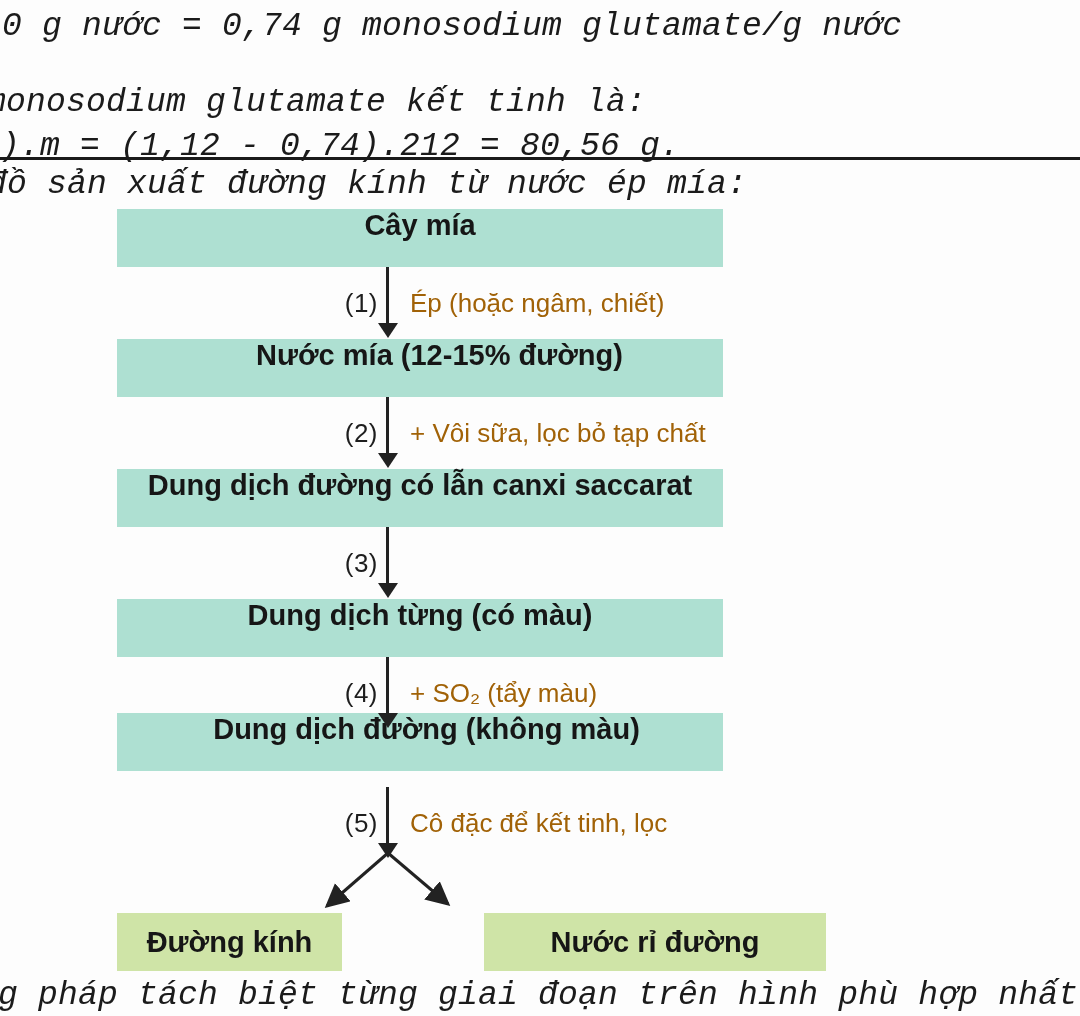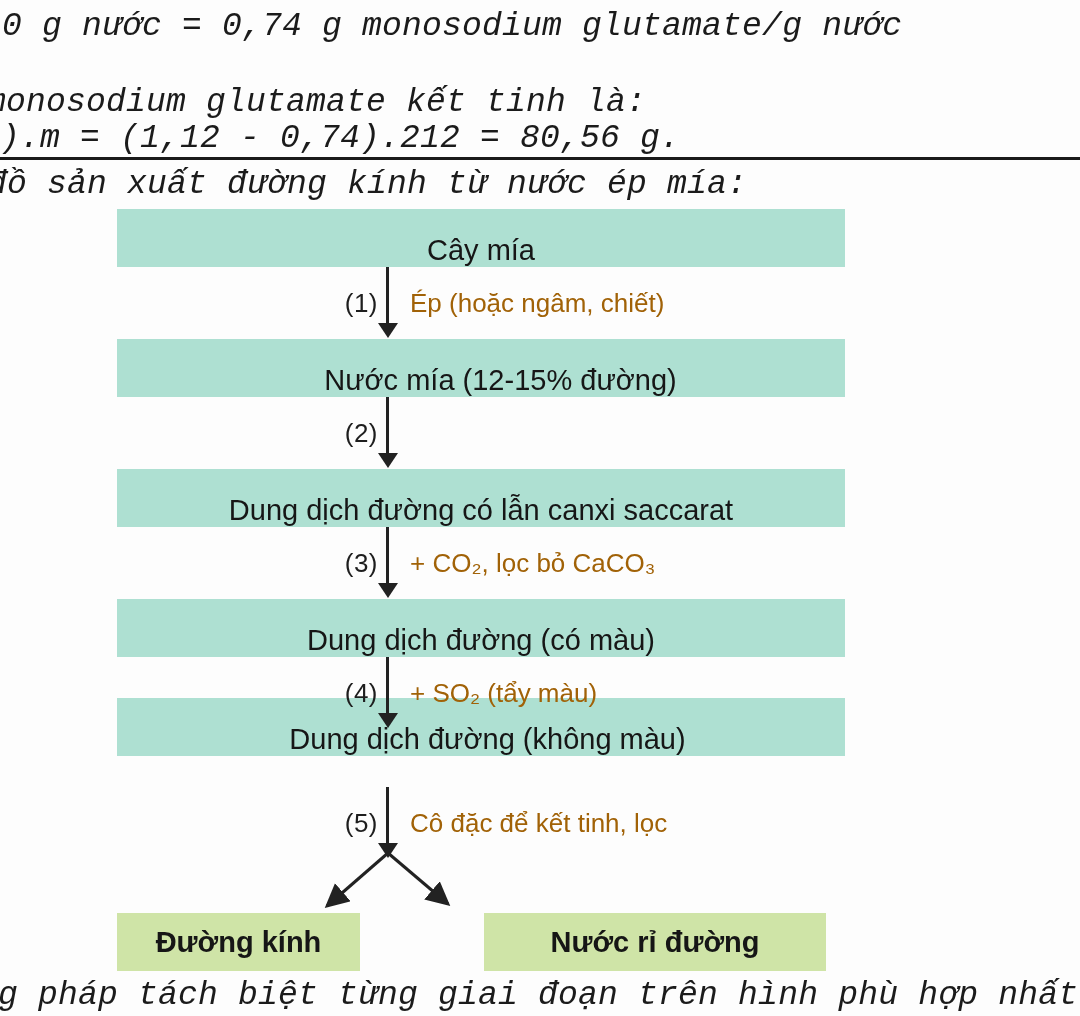--- a/index.html
+++ b/index.html
@@ -21,48 +21,48 @@
     position:absolute;
     font-family:Liberation Mono, monospace;
     font-style:italic;
     font-size:33px;
     color:#1b1b1b;
     white-space:nowrap;
     letter-spacing:0.2px;
   }
   .line1{top:8px;left:2px;}
   .line2{top:84px;left:-14px;}
-  .line3{top:120px;left:0px;}
+  .line3{top:128px;left:0px;}
   .caption{top:166px;left:-13px;}
   .bottomline{top:977px;left:-2px;}
   .rule{
     position:absolute;
     top:157px;left:0;width:1080px;height:3px;
     background:#1a1a1a;
   }
   
   .pbox{
     position:absolute;
-    left:117px;width:728px;height:58px;
+    left:117px;width:606px;height:58px;
     background:var(--process-box);
-    display:flex;align-items:flex-end;justify-content:center;
-    font-weight:normal;font-size:29px;color:var(--ink);
+    display:flex;align-items:flex-start;justify-content:center;
+    font-weight:bold;font-size:29px;color:var(--ink);
     white-space:nowrap;
   }
   .pbox1{top:209px;} .pbox2{top:339px;padding-left:39px;} .pbox3{top:469px;}
-  .pbox4{top:599px;} .pbox5{top:698px;padding-left:13px;}
+  .pbox4{top:599px;} .pbox5{top:713px;padding-left:13px;}
   .obox{
     position:absolute;
     top:913px;height:58px;
     background:var(--output-box);
     display:flex;align-items:center;justify-content:center;
     font-weight:bold;font-size:29px;color:var(--ink);
     white-space:nowrap;
   }
-  .obox-left{left:117px;width:243px;}
+  .obox-left{left:117px;width:225px;}
   .obox-right{left:484px;width:342px;}
   .step{
     position:absolute;left:0;width:1080px;height:72px;
   }
   .step1{top:267px;} .step2{top:397px;} .step3{top:527px;}
   .step4{top:657px;} .step5{top:787px;}
   .step .vline{
     position:absolute;left:386px;top:0;width:3px;height:58px;
     background:var(--arrow);
   }
@@ -101,42 +101,42 @@
 <div class="pbox pbox1">
   <span>Cây mía</span>
 </div>
 <div class="pbox pbox2">
   <span>Nước mía (12-15% đường)</span>
 </div>
 <div class="pbox pbox3">
   <span>Dung dịch đường có lẫn canxi saccarat</span>
 </div>
 <div class="pbox pbox4">
-  <span>Dung dịch đường (có màu)</span>
+  <span>Dung dịch từng (có màu)</span>
 </div>
 <div class="pbox pbox5">
   <span>Dung dịch đường (không màu)</span>
 </div>
 
 <div class="step step1">
   <span class="stepnum">(1)</span>
   <div class="vline"></div>
   <div class="ahead"></div>
   <span class="steplabel">Ép (hoặc ngâm, chiết)</span>
 </div>
 <div class="step step2">
   <span class="stepnum">(2)</span>
   <div class="vline"></div>
   <div class="ahead"></div>
+  <span class="steplabel">+ Vôi sữa, lọc bỏ tạp chất</span>
 </div>
 <div class="step step3">
   <span class="stepnum">(3)</span>
   <div class="vline"></div>
   <div class="ahead"></div>
-  <span class="steplabel">+ CO₂, lọc bỏ CaCO₃</span>
 </div>
 <div class="step step4">
   <span class="stepnum">(4)</span>
   <div class="vline"></div>
   <div class="ahead"></div>
   <span class="steplabel">+ SO₂ (tẩy màu)</span>
 </div>
 <div class="step step5">
   <span class="stepnum">(5)</span>
   <div class="vline"></div>

